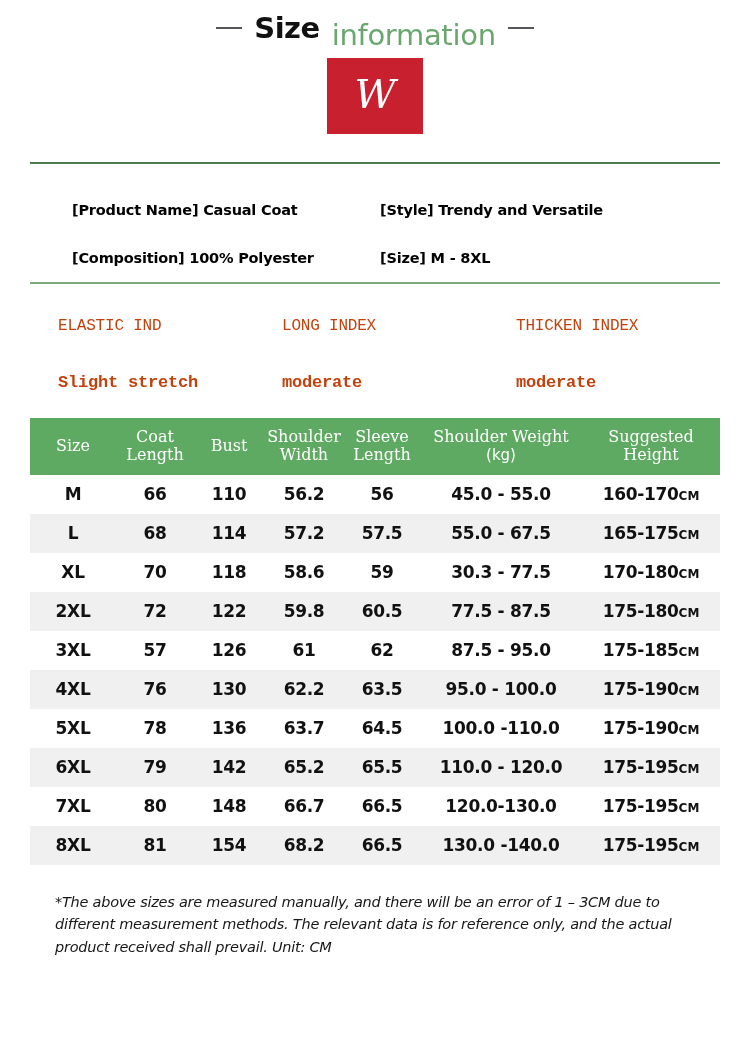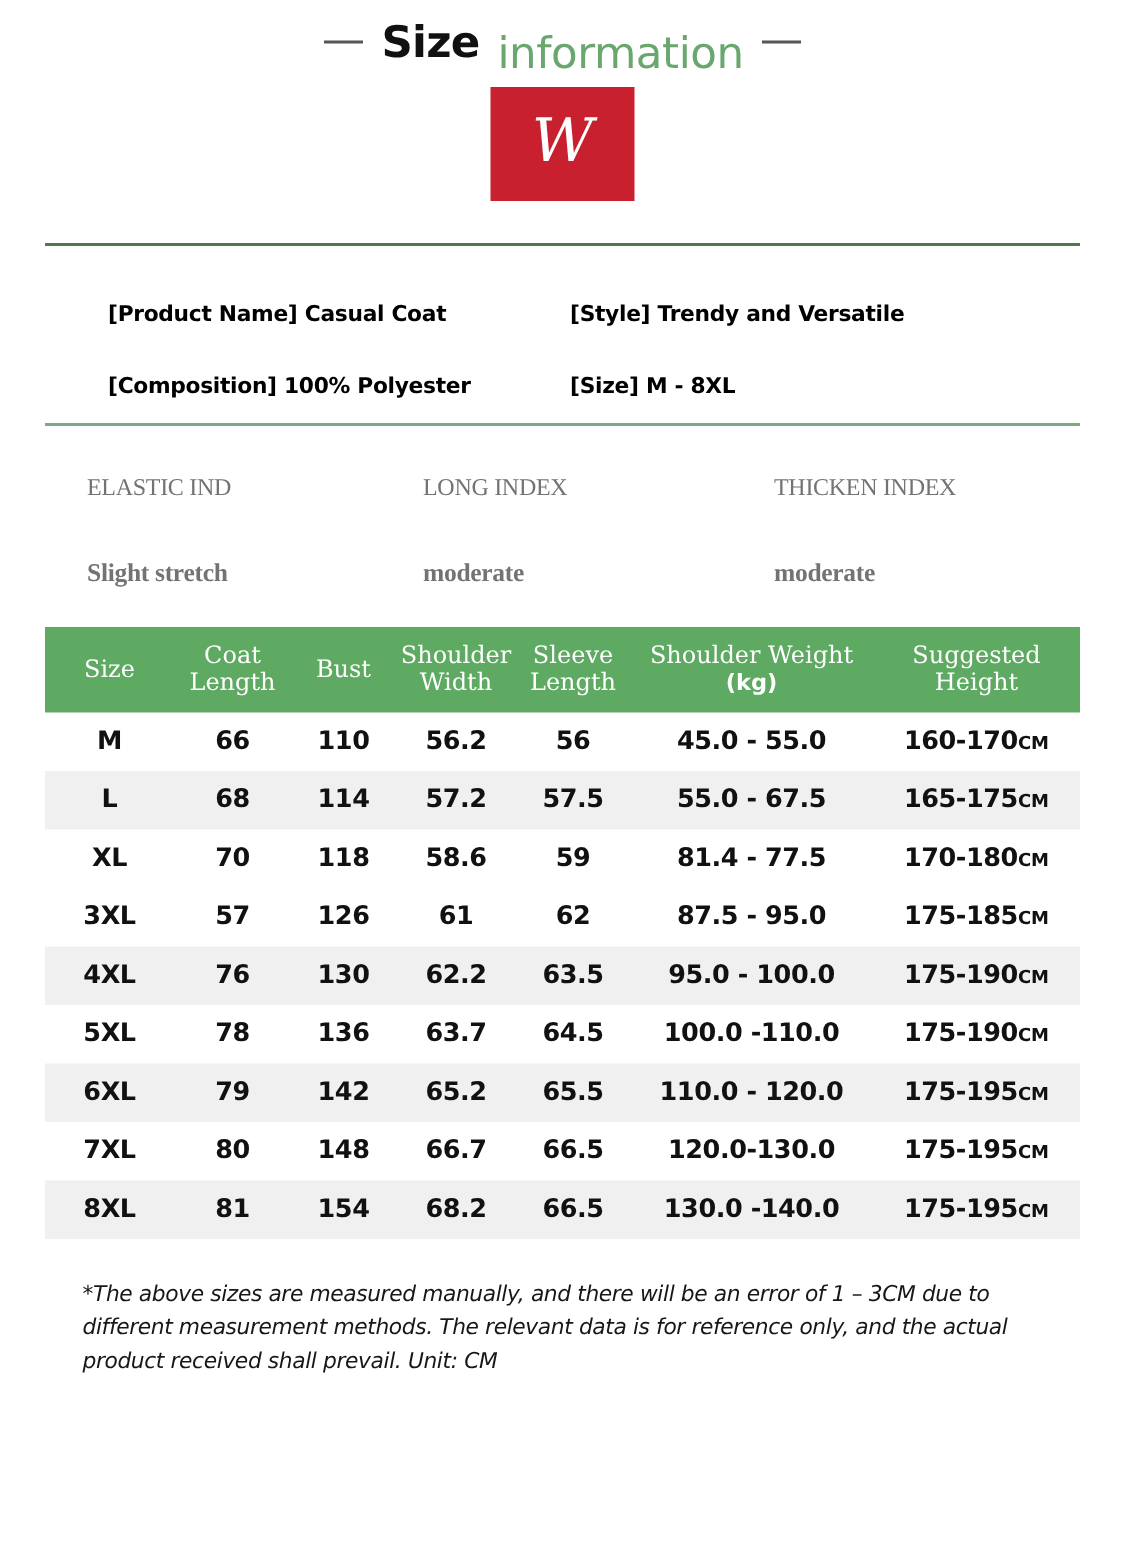--- a/index.html
+++ b/index.html
@@ -113,22 +113,22 @@
     margin: 0 auto;
     width: 690px;
     padding-top: 14px;
   }
   .index-row {
     display: flex;
     height: 56px;
     align-items: center;
   }
   .idx {
-    font-family: Liberation Serif, serif;
-    color: #737373;
+    font-family: Liberation Mono, monospace;
+    color: #c2410c;
     letter-spacing: -0.2px;
   }
   .idx.c1 { width: 252px; padding-left: 28px; box-sizing: border-box; }
   .idx.c2 { width: 234px; }
   .idx.c3 { flex: 1; }
   .idx-head { font-size: 16px; font-weight: normal; }
   .idx-val  { font-size: 17px; font-weight: bold; }
 
   
   .table-wrap {
@@ -149,21 +149,21 @@
     font-family: "DejaVu Serif", serif;
     font-weight: normal;
     font-size: 16px;
     line-height: 1.12;
     padding: 10px 2px 11px;
     text-align: center;
     vertical-align: middle;
   }
   th .kg {
     font-family: "DejaVu Sans", sans-serif;
-    font-weight: bold;
+    font-weight: normal;
     font-size: 15px;
   }
   table.size-table tbody td {
     font-family: "DejaVu Sans", sans-serif;
     font-weight: bold;
     font-size: 17px;
     color: #111111;
     text-align: center;
     height: 39px;
     padding: 0;
@@ -294,22 +294,31 @@
           <td>57.5</td>
           <td class="weight">55.0 - 67.5</td>
           <td class="height">165-175<span class="unit">CM</span></td>
         </tr>
         <tr>
           <td>XL</td>
           <td>70</td>
           <td>118</td>
           <td>58.6</td>
           <td>59</td>
-          <td class="weight">81.4 - 77.5</td>
+          <td class="weight">30.3 - 77.5</td>
           <td class="height">170-180<span class="unit">CM</span></td>
+        </tr>
+        <tr class="stripe">
+          <td>2XL</td>
+          <td>72</td>
+          <td>122</td>
+          <td>59.8</td>
+          <td>60.5</td>
+          <td class="weight">77.5 - 87.5</td>
+          <td class="height">175-180<span class="unit">CM</span></td>
         </tr>
         <tr>
           <td>3XL</td>
           <td>57</td>
           <td>126</td>
           <td>61</td>
           <td>62</td>
           <td class="weight">87.5 - 95.0</td>
           <td class="height">175-185<span class="unit">CM</span></td>
         </tr>

